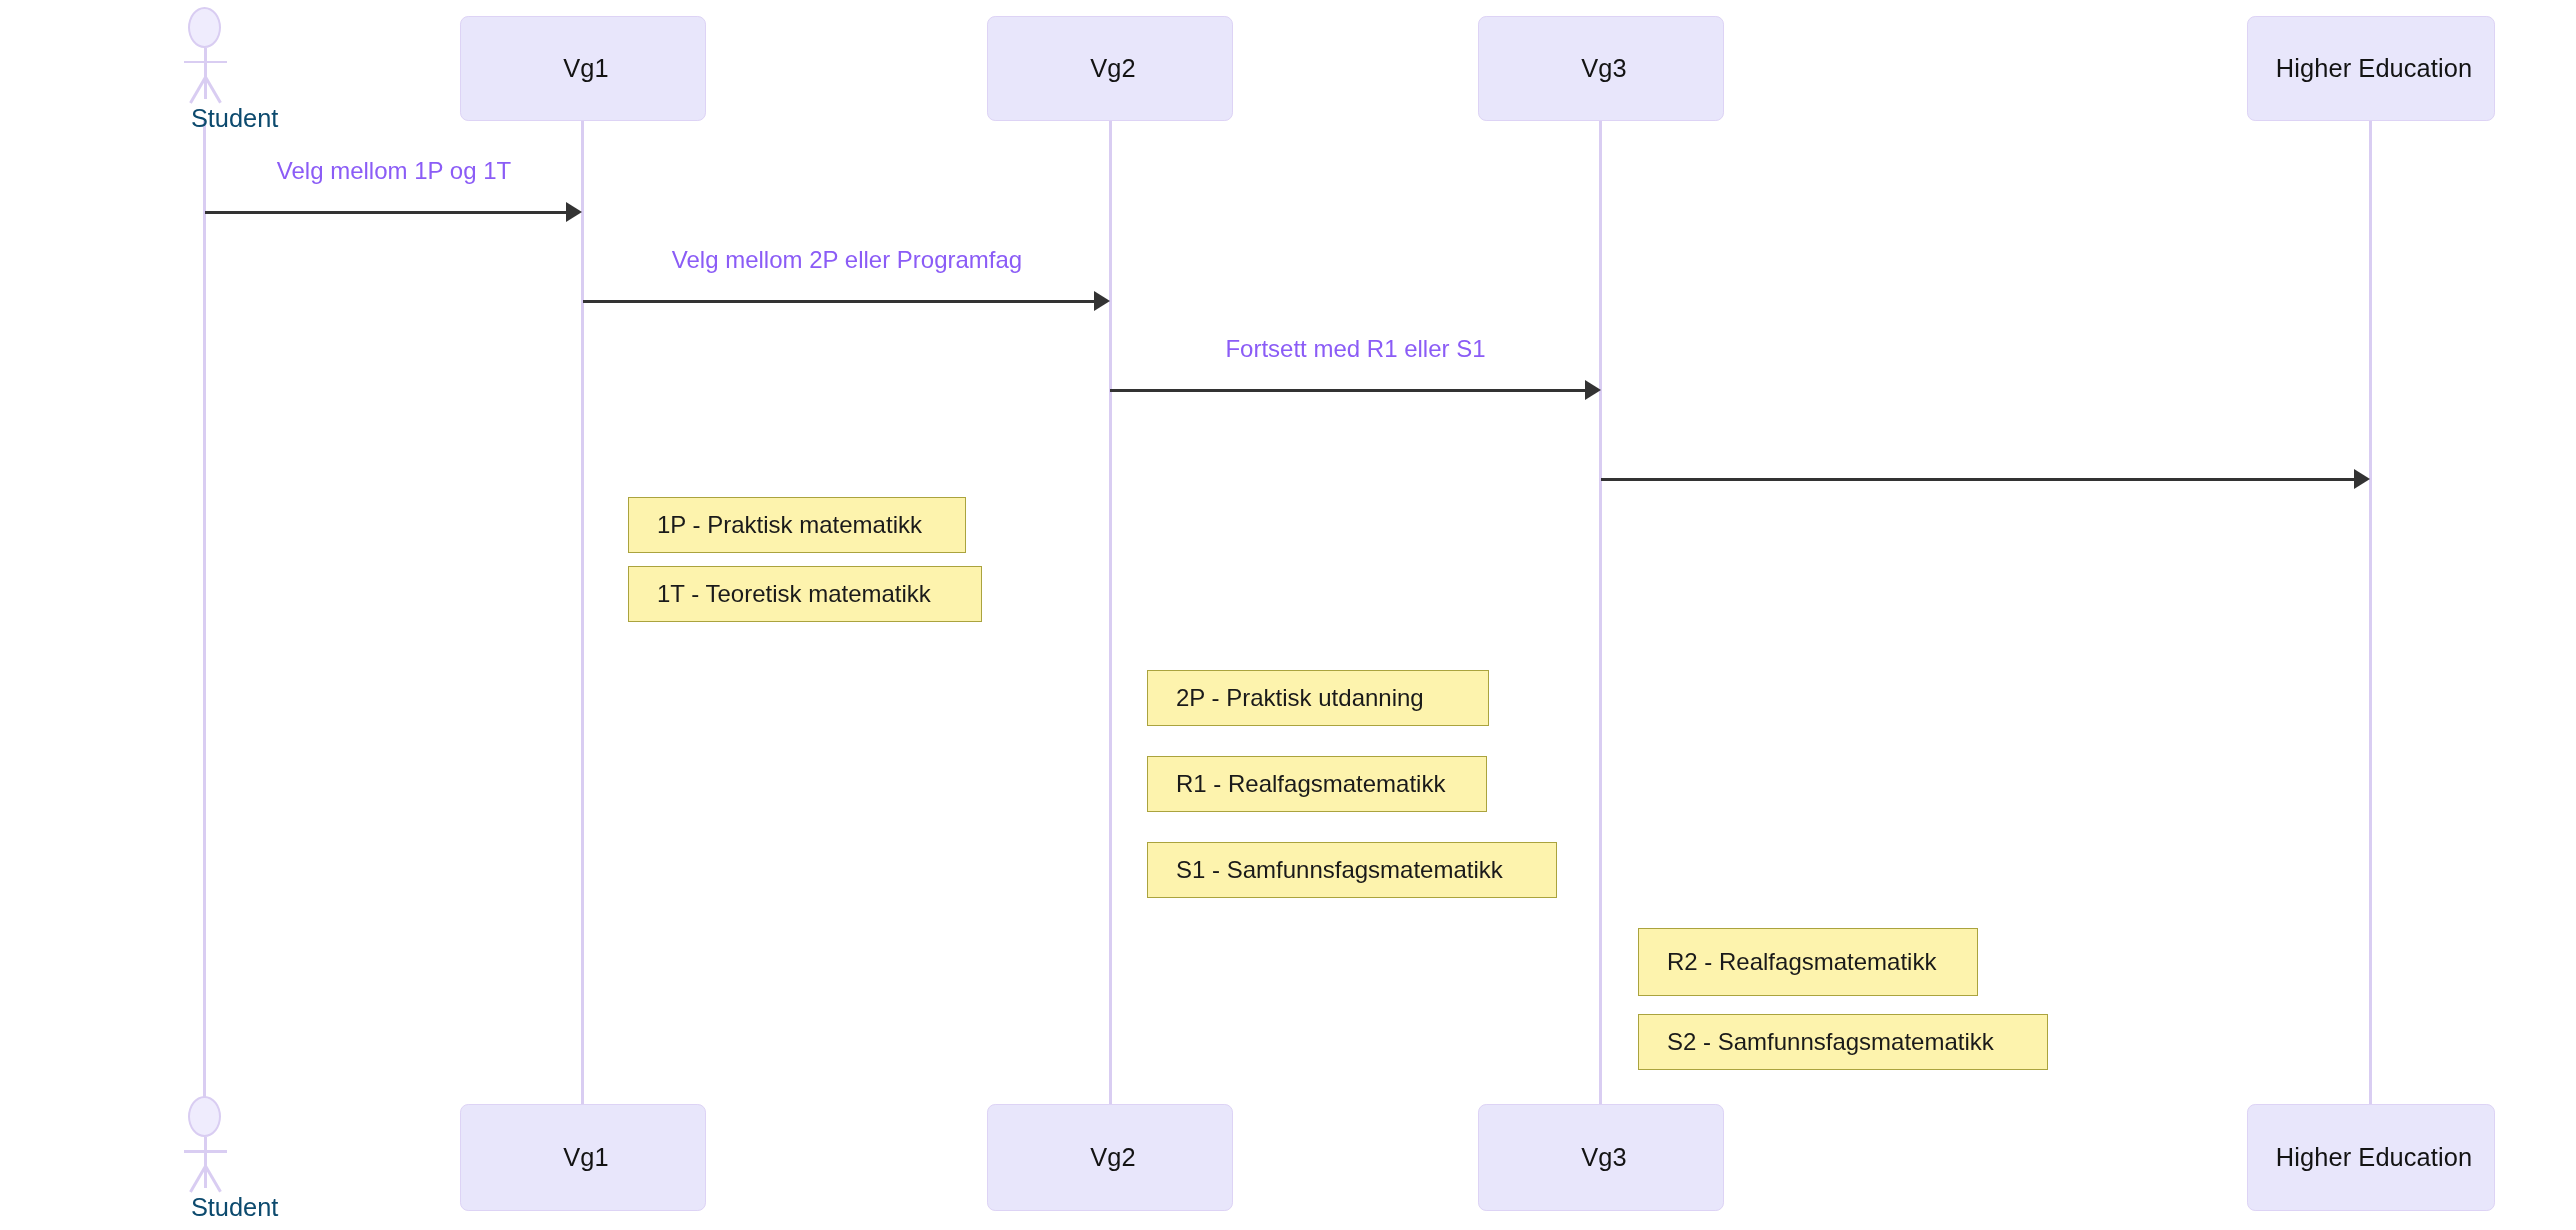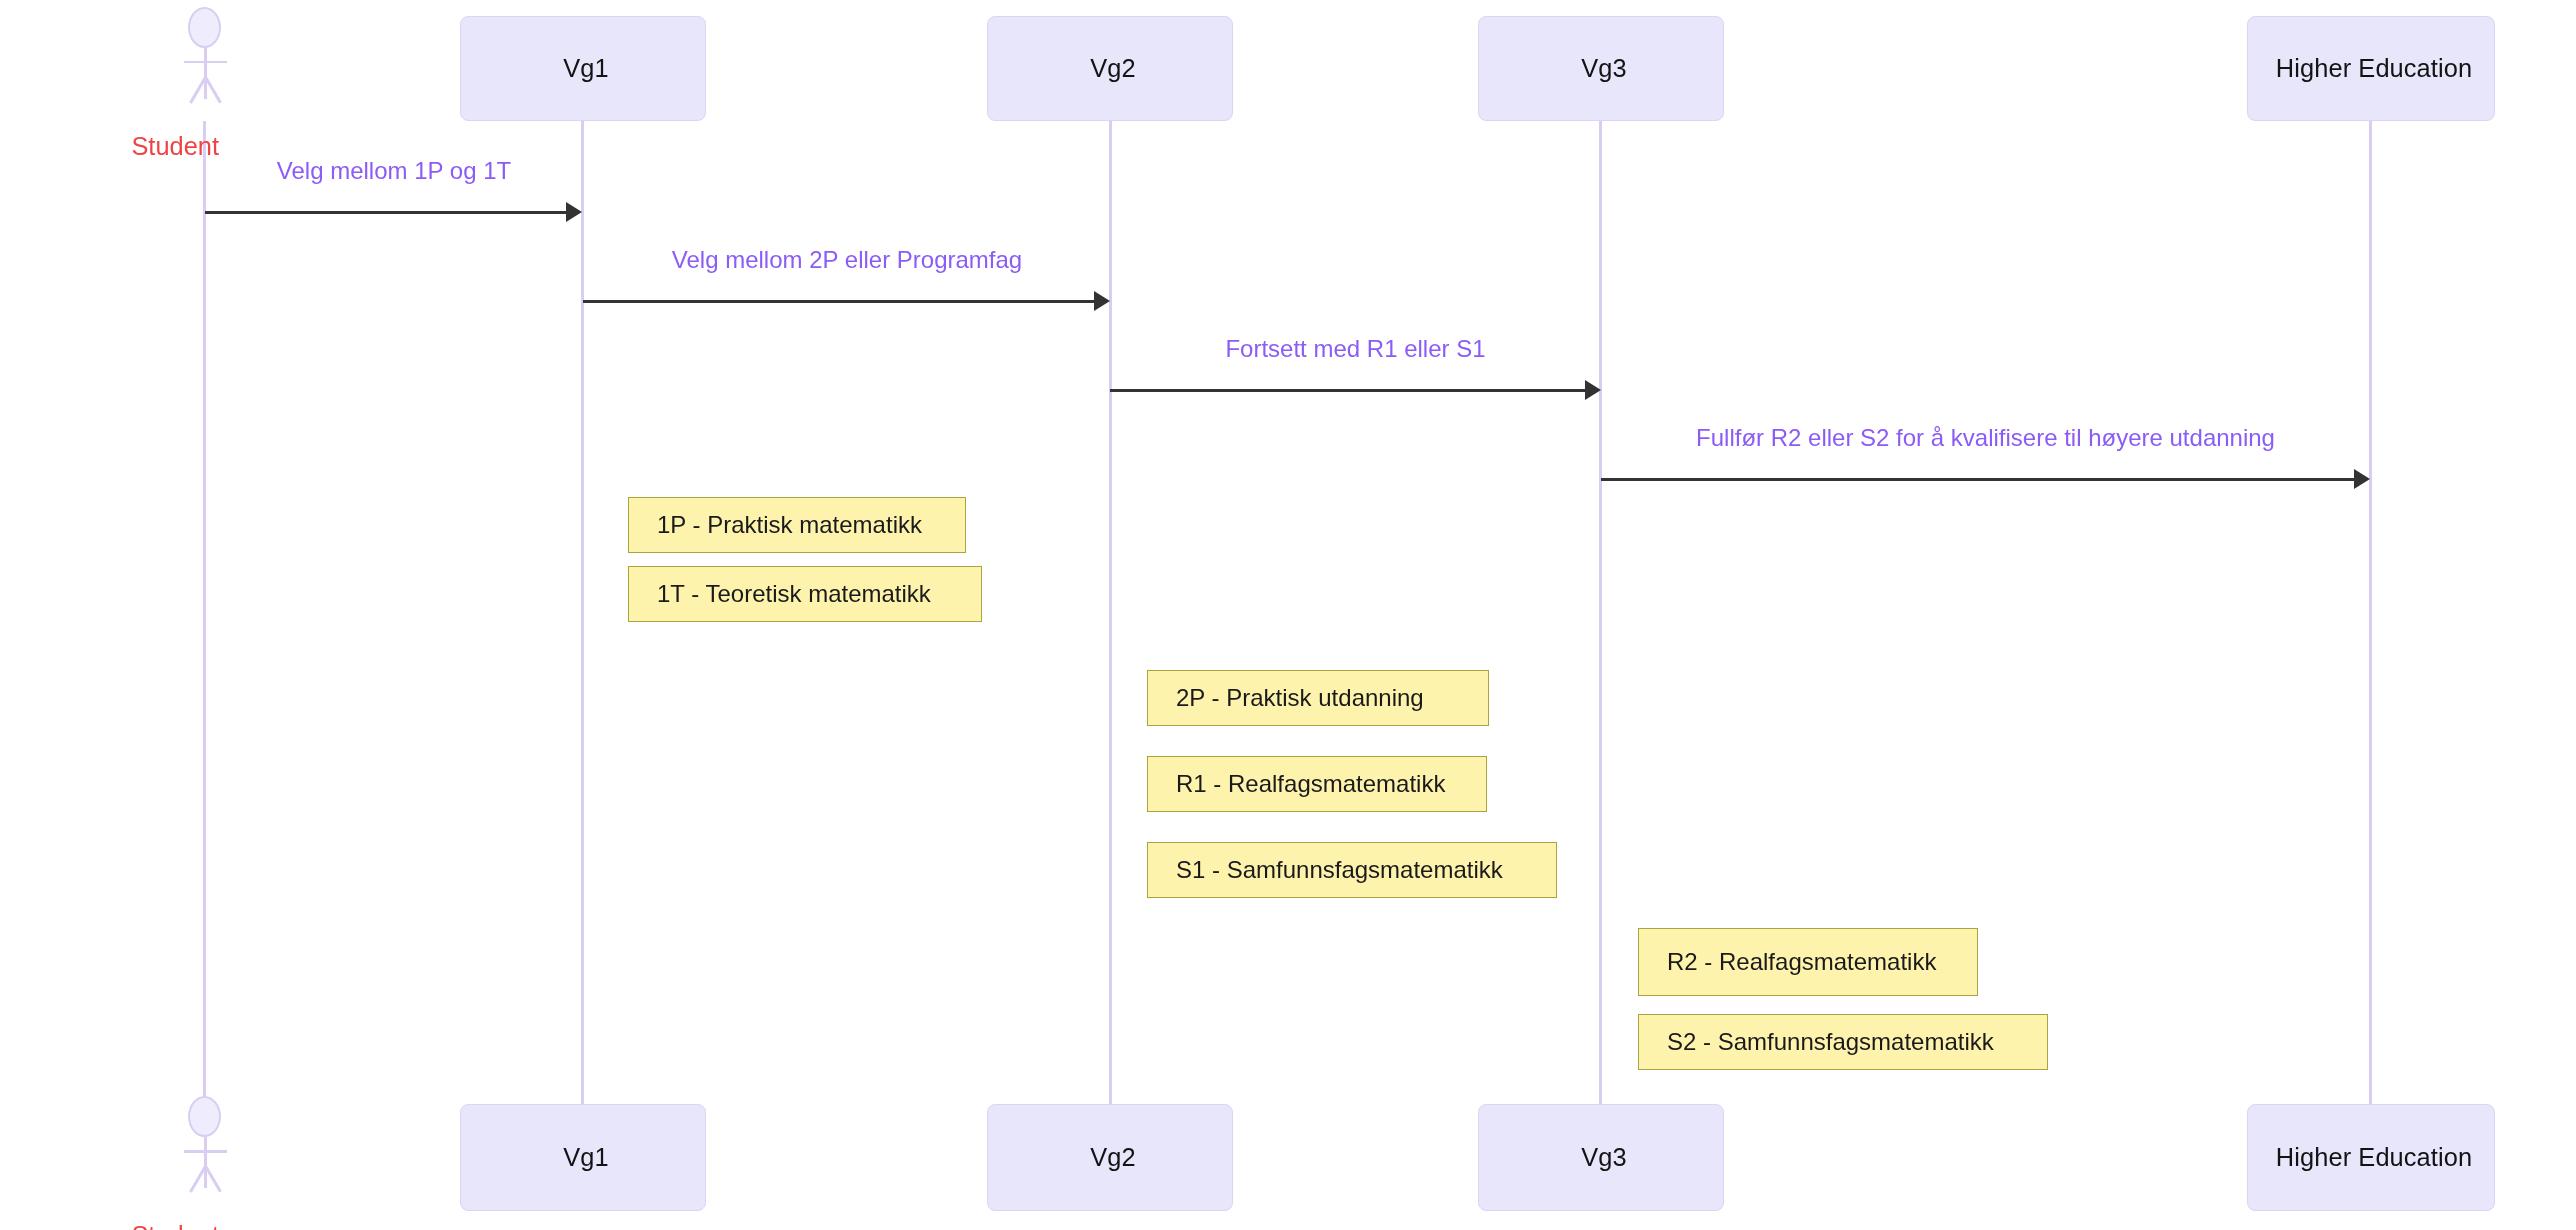--- a/index.html
+++ b/index.html
@@ -84,25 +84,24 @@
     height: 29.5px;
     background: #d9cdf2;
   }
   .actor-leg-l { left: 48px; transform-origin: top center; transform: rotate(30deg); }
   .actor-leg-r { left: 48px; transform-origin: top center; transform: rotate(-30deg); }
   .actor-label {
     position: absolute;
     top: 97px;
     left: -24.6px;
     width: 147px;
-    text-align: left;
+    text-align: right;
     font-size: 25.4px;
-    color: #ef4444;
-    white-space: nowrap;
-    margin-top: 28px;
+    color: #0c4a6e;
+    white-space: nowrap;
   }
   
   .msg-line {
     position: absolute;
     height: 3.3px;
     background: #333333;
   }
   .msg-head {
     position: absolute;
     width: 0;
@@ -185,21 +184,20 @@
     <div class="msg-head" style="left: 566px; top: 202px;"></div>
     <div class="msg-label" style="left: 205px; top: 157px; width: 378px;">Velg mellom 1P og 1T</div>
     <div class="msg-line" style="left: 583px; top: 300px; width: 513px;"></div>
     <div class="msg-head" style="left: 1094px; top: 291px;"></div>
     <div class="msg-label" style="left: 583px; top: 246px; width: 528px;">Velg mellom 2P eller Programfag</div>
     <div class="msg-line" style="left: 1110px; top: 389px; width: 476px;"></div>
     <div class="msg-head" style="left: 1585px; top: 380px;"></div>
     <div class="msg-label" style="left: 1110px; top: 335px; width: 491px;">Fortsett med R1 eller S1</div>
     <div class="msg-line" style="left: 1601px; top: 478px; width: 755px;"></div>
     <div class="msg-head" style="left: 2354px; top: 469px;"></div>
-    <div class="msg-label" style="left: 1601px; top: 424px; width: 769px;">Fullfør R2 eller S2 for å kvalifisere til høyere utdanning</div>
     <div class="note" style="left: 628px; top: 497px; width: 338px; height: 56px;">
       <span>1P - Praktisk matematikk</span>
     </div>
     <div class="note" style="left: 628px; top: 566px; width: 354px; height: 56px; align-items: center;">
       <span>1T - Teoretisk matematikk</span>
     </div>
     <div class="note" style="left: 1147px; top: 670px; width: 342px; height: 56px;">
       <span>2P - Praktisk utdanning</span>
     </div>
     <div class="note" style="left: 1147px; top: 756px; width: 340px; height: 56px;">

